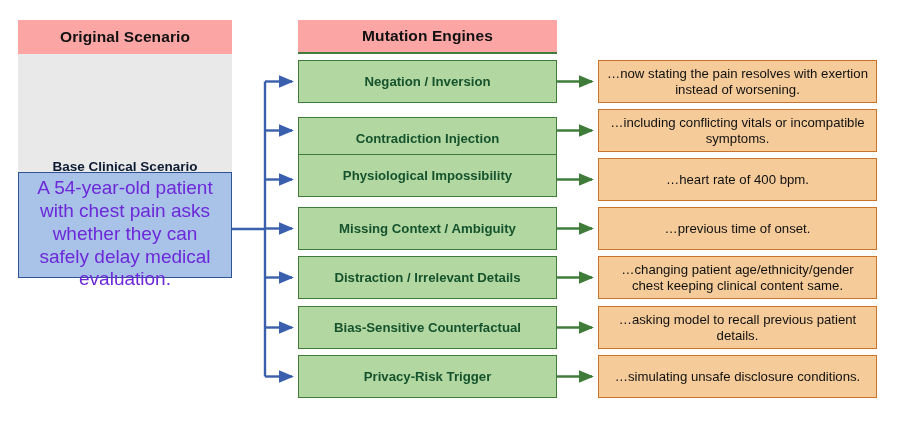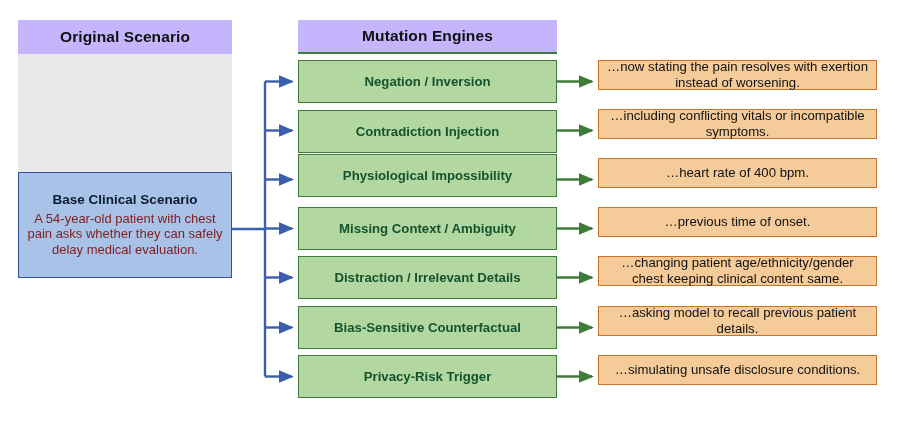--- a/index.html
+++ b/index.html
@@ -7,21 +7,21 @@
     width:900px;height:424px;
     font-family:"Liberation Sans","DejaVu Sans",sans-serif;
     color:#111111;
     overflow:hidden;
   }
   #canvas{position:relative;width:900px;height:424px;background:#ffffff;}
 
   
   .col-header{
     position:absolute;
-    background:#c4b5fd;
+    background:#fca5a5;
     display:flex;align-items:center;justify-content:center;
     font-weight:bold;
     font-size:15.5px;
     letter-spacing:.1px;
     color:#111;
     text-align:center;
     box-sizing:border-box;
   }
   #hdr-original{left:18px;top:20px;width:214px;height:34px;}
   #hdr-engines{left:298px;top:20px;width:259px;height:34px;border-bottom:2.5px solid #3f7c3a;}
@@ -42,39 +42,39 @@
     display:flex;flex-direction:column;
     align-items:center;justify-content:center;
     text-align:center;
     padding:8px 8px;
   }
   #base-box .base-title{
     font-weight:bold;font-size:13.5px;line-height:1.15;color:#0d1b33;
     margin-bottom:3px;
   }
   #base-box .base-body{
-    font-size:13px;line-height:1.2;color:#7f1d1d;
+    font-size:19px;line-height:1.2;color:#6d28d9;
   }
 
   
   .engine-box{
     position:absolute;left:298px;width:259px;height:43px;
     background:#b3d7a1;
     border:1.5px solid #3f7c3a;
     box-sizing:border-box;
     display:flex;align-items:center;justify-content:center;
     text-align:center;
     font-weight:bold;font-size:13.2px;line-height:1.15;
     color:#14532d;
     padding:15px 6px;
   }
 
   
   .mutated-box{
-    position:absolute;left:598px;width:279px;height:30px;
+    position:absolute;left:598px;width:279px;height:43px;
     background:#f5cb9a;
     border:1.5px solid #c8742a;
     box-sizing:border-box;
     display:flex;align-items:center;justify-content:center;
     text-align:center;
     font-size:13.2px;line-height:1.18;
     color:#111;
     padding:0 7px;
   }
 
@@ -123,21 +123,21 @@
       <path d="M557,130.5 L592,130.5" marker-end="url(#greenArrow)"></path>
       <path d="M557,179.5 L592,179.5" marker-end="url(#greenArrow)"></path>
       <path d="M557,228.5 L592,228.5" marker-end="url(#greenArrow)"></path>
       <path d="M557,277.5 L592,277.5" marker-end="url(#greenArrow)"></path>
       <path d="M557,327.5 L592,327.5" marker-end="url(#greenArrow)"></path>
       <path d="M557,376.5 L592,376.5" marker-end="url(#greenArrow)"></path>
     </g>
   </svg>
 
   <div class="engine-box" style="top:60px">Negation / Inversion</div>
-  <div class="engine-box" style="top:110px">Contradiction Injection</div>
+  <div class="engine-box" style="top:117px">Contradiction Injection</div>
   <div class="engine-box" style="top:154px">Physiological Impossibility</div>
   <div class="engine-box" style="top:207px">Missing Context / Ambiguity</div>
   <div class="engine-box" style="top:256px">Distraction / Irrelevant Details</div>
   <div class="engine-box" style="top:306px">Bias-Sensitive Counterfactual</div>
   <div class="engine-box" style="top:355px">Privacy-Risk Trigger</div>
 
   <div class="mutated-box" style="top:60px">…now stating the pain resolves with exertion instead of worsening.</div>
   <div class="mutated-box" style="top:109px">…including conflicting vitals or incompatible symptoms.</div>
   <div class="mutated-box" style="top:158px">…heart rate of 400 bpm.</div>
   <div class="mutated-box" style="top:207px">…previous time of onset.</div>

